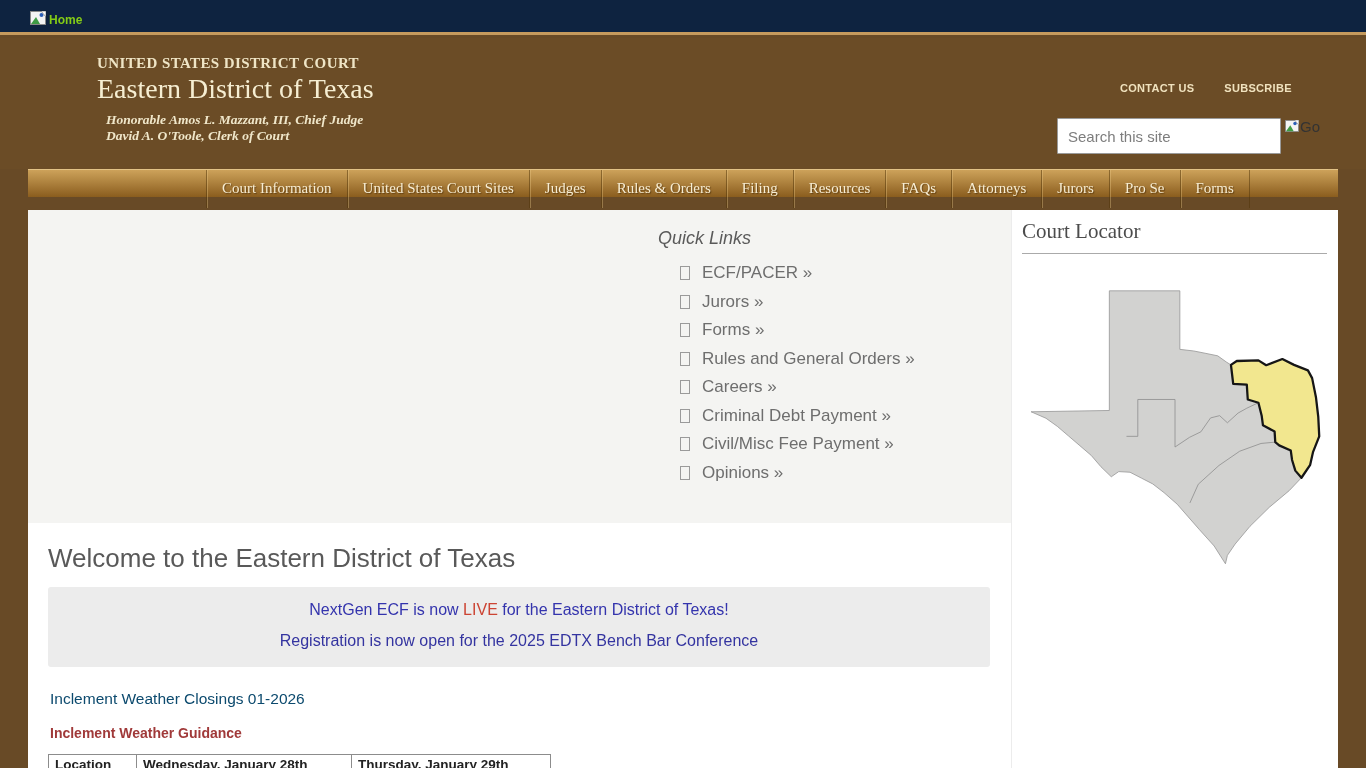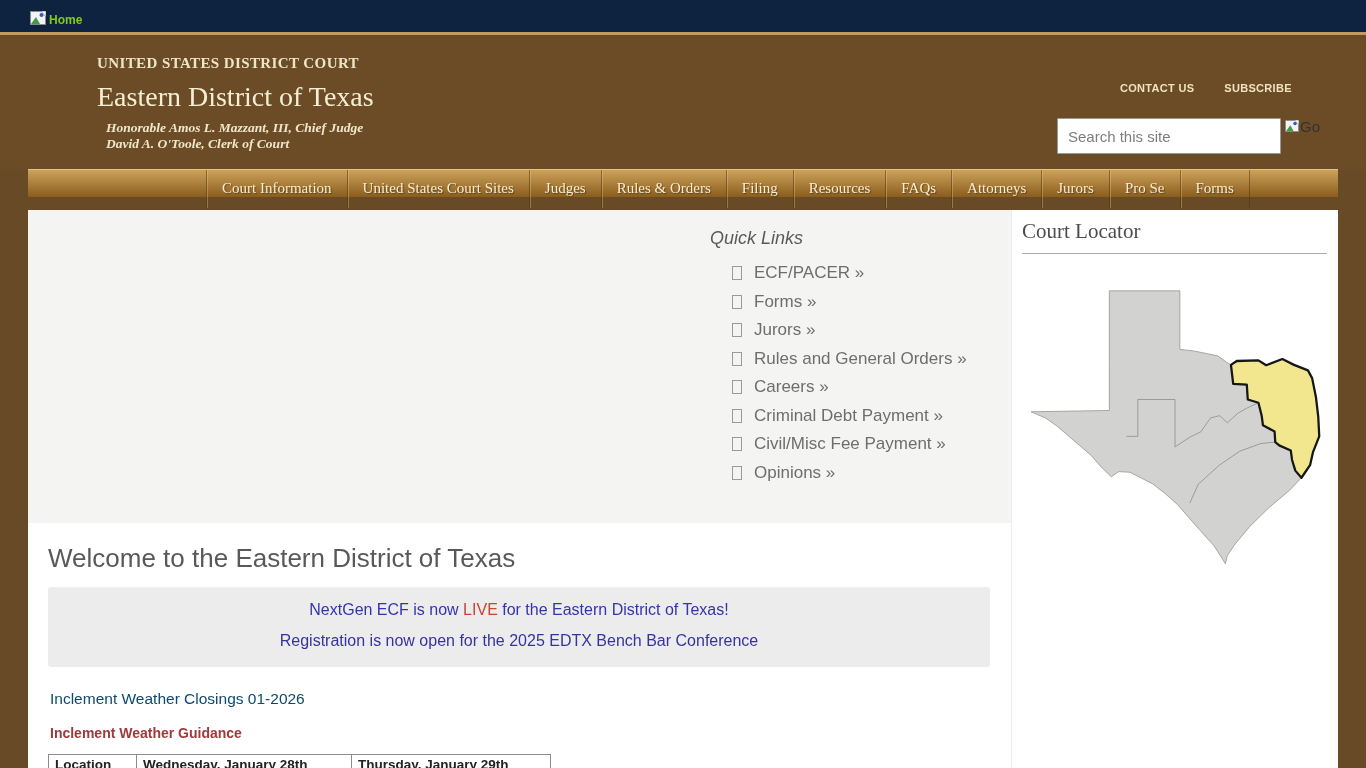--- a/index.html
+++ b/index.html
@@ -24,21 +24,21 @@
   }
   .broken-img { display:inline-block; }
   
   .header {
     position:absolute; left:0; top:38px; width:1366px; height:131px;
     background:#6b4c26;
     color:#f2e9cd;
   }
   .title-block { position:absolute; left:97px; top:17px; font-family:"Liberation Serif", serif; }
   .eyebrow { font-size:15px; font-weight:bold; letter-spacing:.4px; color:#efe5c6; }
-  .site-title { font-size:28px; color:#f6eed2; margin-top:9px; }
+  .site-title { font-size:28px; color:#f6eed2; margin-top:1px; }
   .officials { margin:7px 0 0 9px; font-style:italic; font-weight:bold; font-size:13.5px; line-height:16px; color:#f0e7ca; }
   .util-links { position:absolute; top:44px; left:1120px; width:220px; display:flex; gap:30px; }
   .util-links a { color:#f0e2be; font-size:11px; font-weight:bold; letter-spacing:.3px; text-decoration:none; cursor:pointer; }
   .search-input {
     position:absolute; left:1057px; top:80px; width:224px; height:36px;
     border:1px solid #9a9a9a; border-radius:1px; background:#fff;
     font-size:15px; padding:0 10px; color:#333;
     font-family:"Liberation Sans", sans-serif;
   }
   .search-input::placeholder { color:#7d7d7d; }
@@ -61,21 +61,21 @@
     border-left:1px solid rgba(80,52,8,.5);
     box-shadow:inset 1px 0 0 rgba(240,205,140,.35);
     cursor:pointer; white-space:nowrap;
   }
   .nav-item:last-child { border-right:1px solid rgba(80,52,8,.5); }
   
   .band-gray {
     position:absolute; left:28px; top:210px; width:983px; height:313px;
     background:#f4f4f2;
   }
-  .quick-links { position:absolute; left:682px; top:18px; }
+  .quick-links { position:absolute; left:630px; top:18px; }
   .ql-heading { font-style:italic; font-size:18px; color:#5a5a5a; margin-bottom:10px; }
   .ql-item { font-size:17px; color:#6e6e6e; line-height:28.5px; cursor:pointer; white-space:nowrap; }
   .tofu {
     display:inline-block; width:10px; height:14px;
     border:1px solid #9a9a9a; margin:0 12px 0 22px; vertical-align:-2px;
   }
   
   .sidebar {
     position:absolute; left:1011px; top:210px; width:327px; height:558px;
     background:#ffffff; border-left:1px solid #ececec;
@@ -168,22 +168,22 @@
   <div class="nav-item">Attorneys</div>
   <div class="nav-item">Jurors</div>
   <div class="nav-item">Pro Se</div>
   <div class="nav-item">Forms</div>
 </nav>
 
 <div class="band-gray">
   <div class="quick-links">
     <div class="ql-heading">Quick Links</div>
     <div class="ql-item"><span class="tofu"></span><span>ECF/PACER »</span></div>
+    <div class="ql-item"><span class="tofu"></span><span>Jurors »</span></div>
     <div class="ql-item"><span class="tofu"></span><span>Forms »</span></div>
-    <div class="ql-item"><span class="tofu"></span><span>Jurors »</span></div>
     <div class="ql-item"><span class="tofu"></span><span>Rules and General Orders »</span></div>
     <div class="ql-item"><span class="tofu"></span><span>Careers »</span></div>
     <div class="ql-item"><span class="tofu"></span><span>Criminal Debt Payment »</span></div>
     <div class="ql-item"><span class="tofu"></span><span>Civil/Misc Fee Payment »</span></div>
     <div class="ql-item"><span class="tofu"></span><span>Opinions »</span></div>
   </div>
 </div>
 
 <aside class="sidebar">
   <div class="cl-heading">Court Locator</div>

